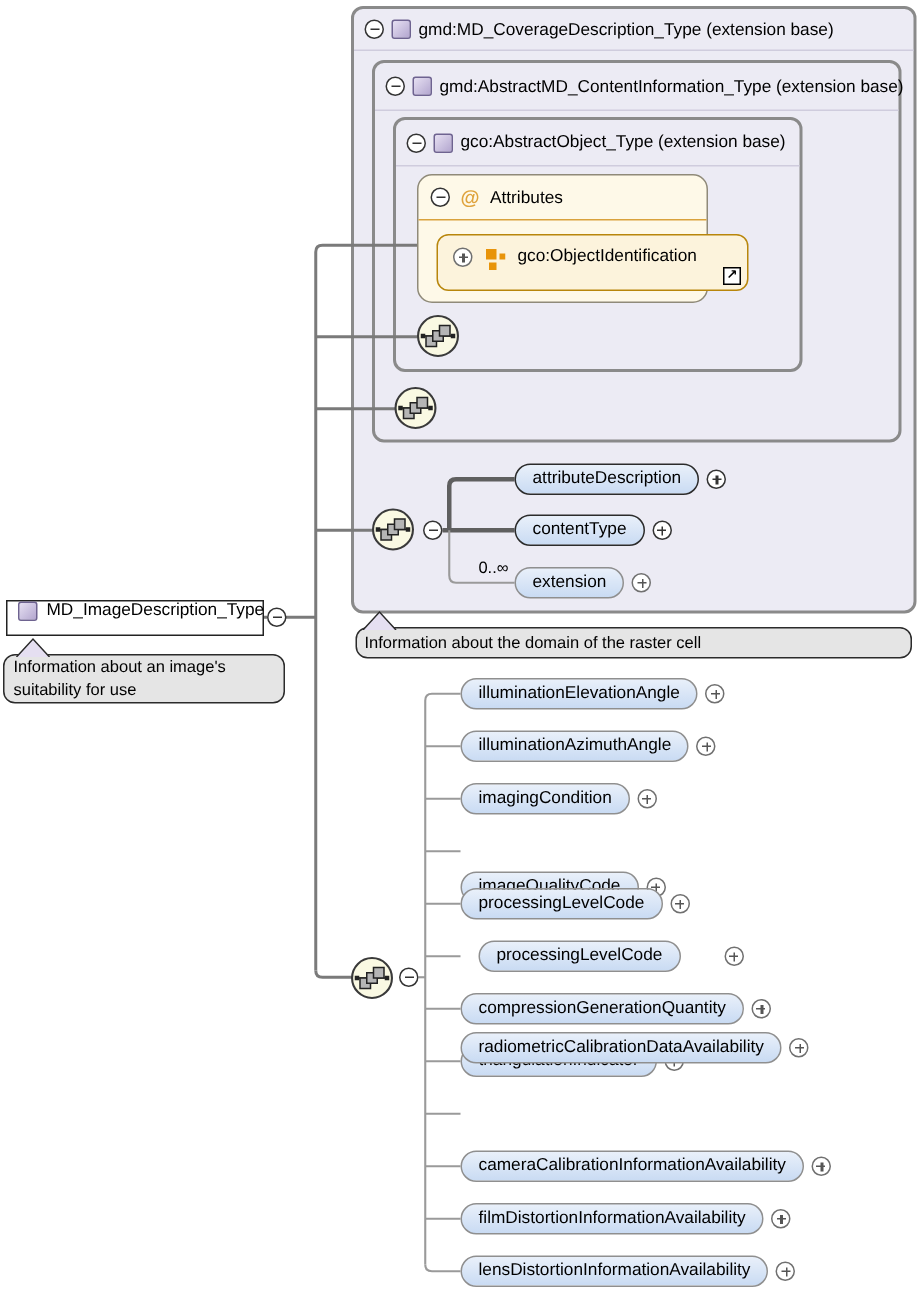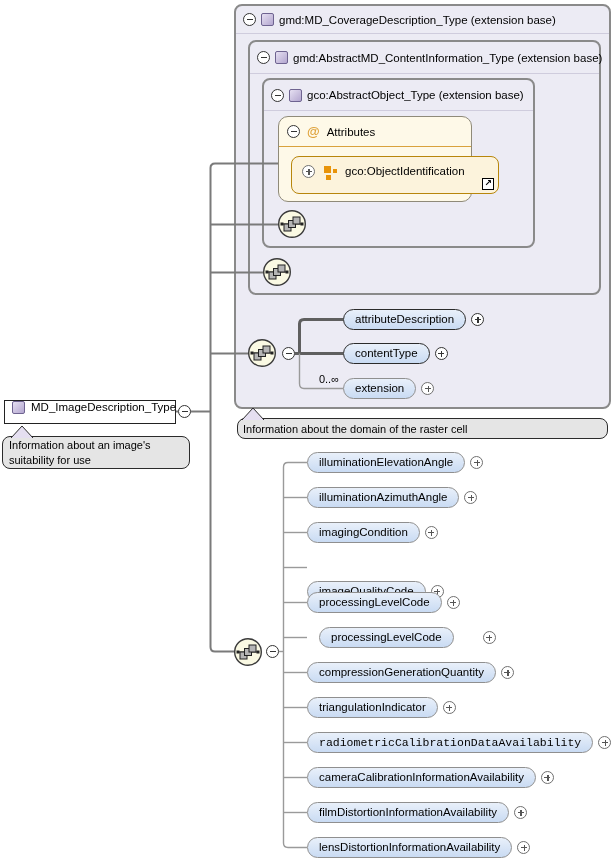--- a/index.html
+++ b/index.html
@@ -290,21 +290,21 @@
         <i class="v"></i>
       </span>
   </div>
   <div class="row z" style="left:307px;top:696px;">
     <span class="pill opt">triangulationIndicator</span>
     <span class="cir gray">
         <i class="h"></i>
         <i class="v"></i>
       </span>
   </div>
-  <div class="row z" style="left:307px;top:731px;font-family:Liberation Mono, monospace;">
+  <div class="row z" style="left:307px;top:687px;">
     <span class="pill opt">radiometricCalibrationDataAvailability</span>
     <span class="cir gray">
         <i class="h"></i>
         <i class="v"></i>
       </span>
   </div>
   <div class="row z" style="left:307px;top:766px;">
     <span class="pill opt">cameraCalibrationInformationAvailability</span>
     <span class="cir gray">
         <i class="h"></i>

